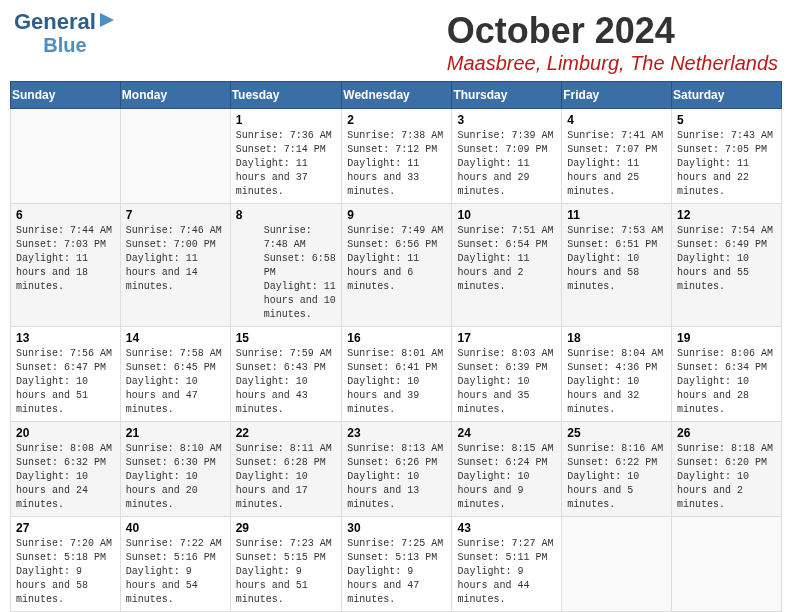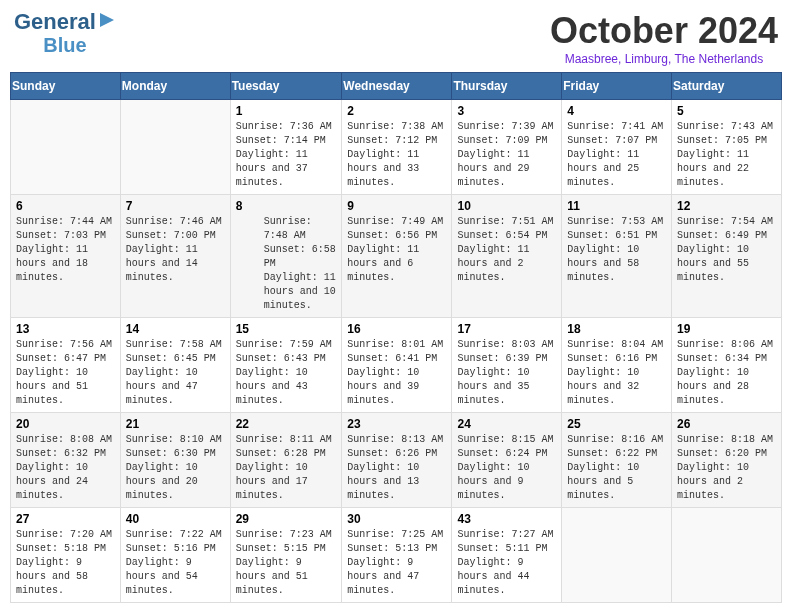--- a/index.html
+++ b/index.html
@@ -22,30 +22,31 @@
       flex-direction: column;
       align-items: center;
     }
     .logo-text {
       font-size: 22px;
       font-weight: bold;
       color: #2c5f8a;
       line-height: 1.1;
     }
     .title-section {
-      text-align: center;
+      text-align: left;
     }
     .month-title {
       font-size: 36px;
       font-weight: bold;
       color: #333;
     }
     .location {
-      font-size: 12px;
-      color: #6d28d9;
+      font-size: 20px;
+      color: #b91c1c;
+      font-style: italic;
     }
     table {
       width: 100%;
       border-collapse: collapse;
       font-size: 11px;
     }
     thead th {
       background: #3a6ea5;
       color: #fff;
       text-align: left;
@@ -225,21 +226,21 @@
         </td>
         <td>
           <span class="day-num">17</span>
           <div class="day-detail" style="white-space: pre-line;">Sunrise: 8:03 AM
 Sunset: 6:39 PM
 Daylight: 10 hours and 35 minutes.</div>
         </td>
         <td>
           <span class="day-num">18</span>
           <div class="day-detail" style="white-space: pre-line;">Sunrise: 8:04 AM
-Sunset: 6:16 PM
+Sunset: 4:36 PM
 Daylight: 10 hours and 32 minutes.</div>
         </td>
         <td>
           <span class="day-num">19</span>
           <div class="day-detail" style="white-space: pre-line;">Sunrise: 8:06 AM
 Sunset: 6:34 PM
 Daylight: 10 hours and 28 minutes.</div>
         </td>
       </tr>
       <tr>

